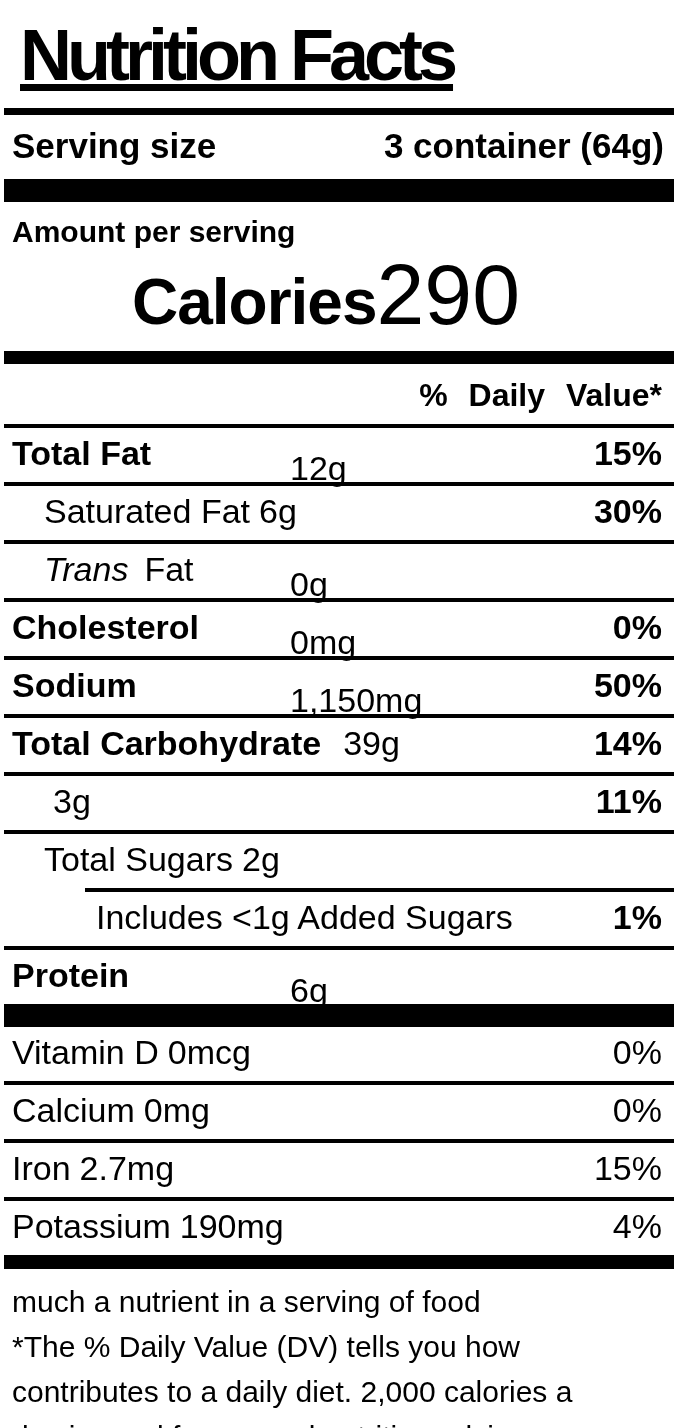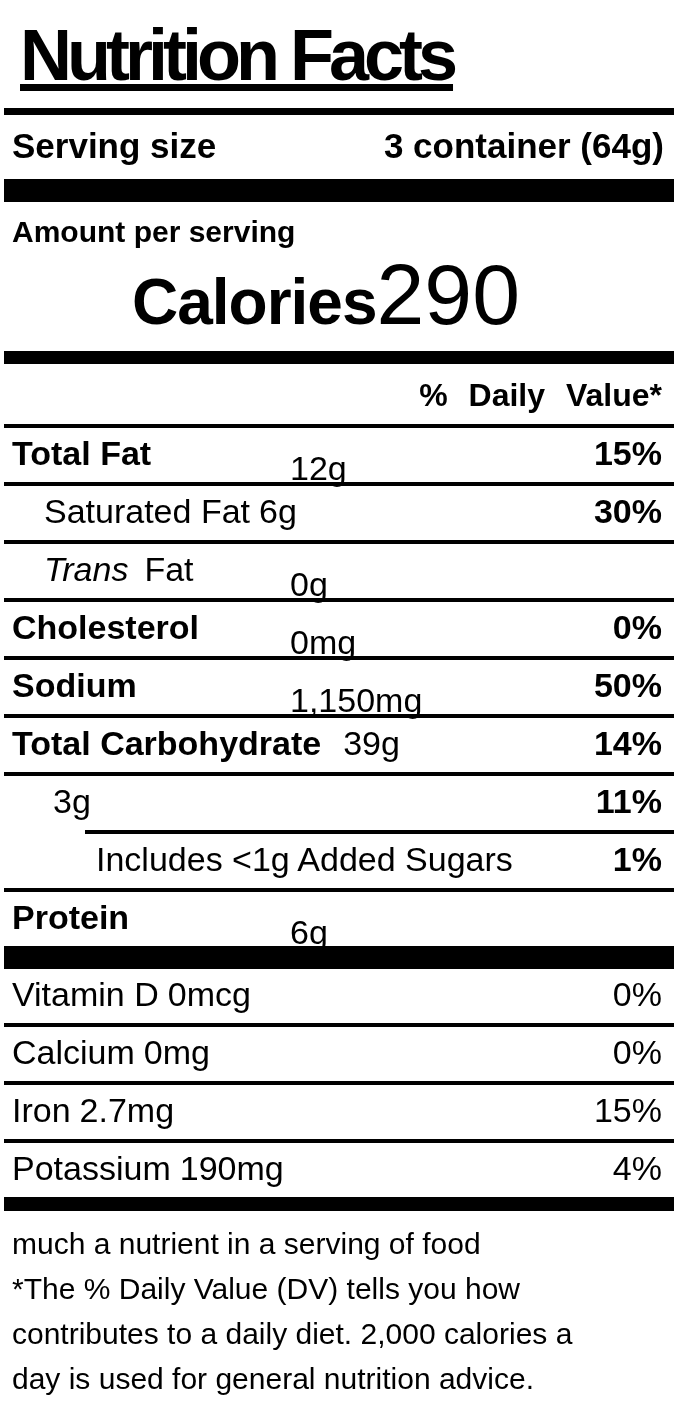--- a/index.html
+++ b/index.html
@@ -141,20 +141,25 @@
     <span class="name">Total Carbohydrate</span>
     <span class="amt-gap">39g</span>
     <span class="dv bold">14%</span>
   </div>
 
   <div class="nf-row indent1">
     <span class="inline-amt">3g</span>
     <span class="dv bold">11%</span>
   </div>
 
+  <div class="nf-row indent1">
+    <span class="name">Total Sugars</span>
+    <span class="inline-amt">2g</span>
+    <span class="dv"></span>
+  </div>
 
   <div class="partial-rule"></div>
 
   <div class="nf-row indent2 no-rule">
     <span class="name">Includes &lt;1g Added Sugars</span>
     <span class="dv bold">1%</span>
   </div>
 
   <div class="nf-row bold">
     <span class="name">Protein</span>

